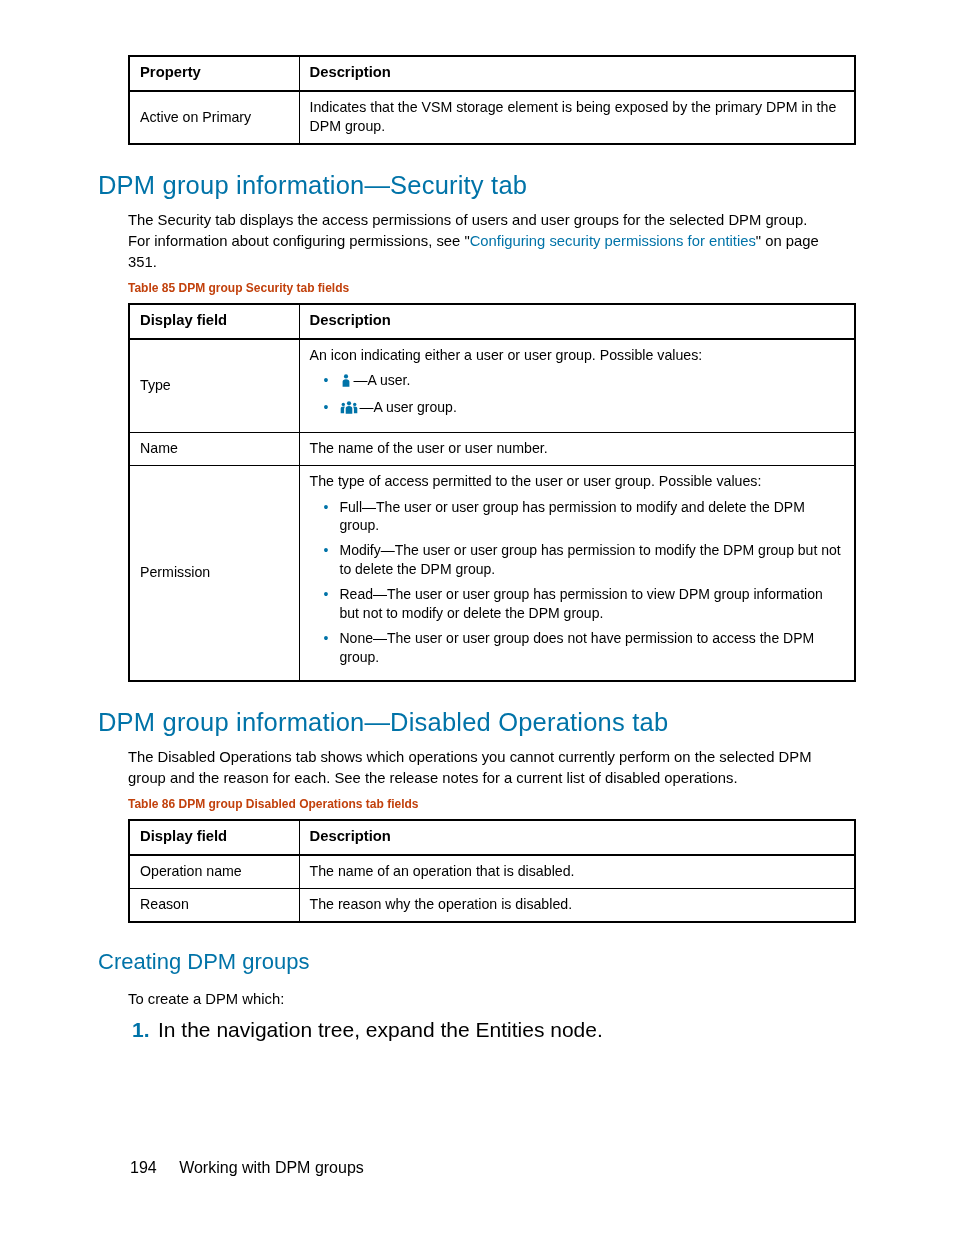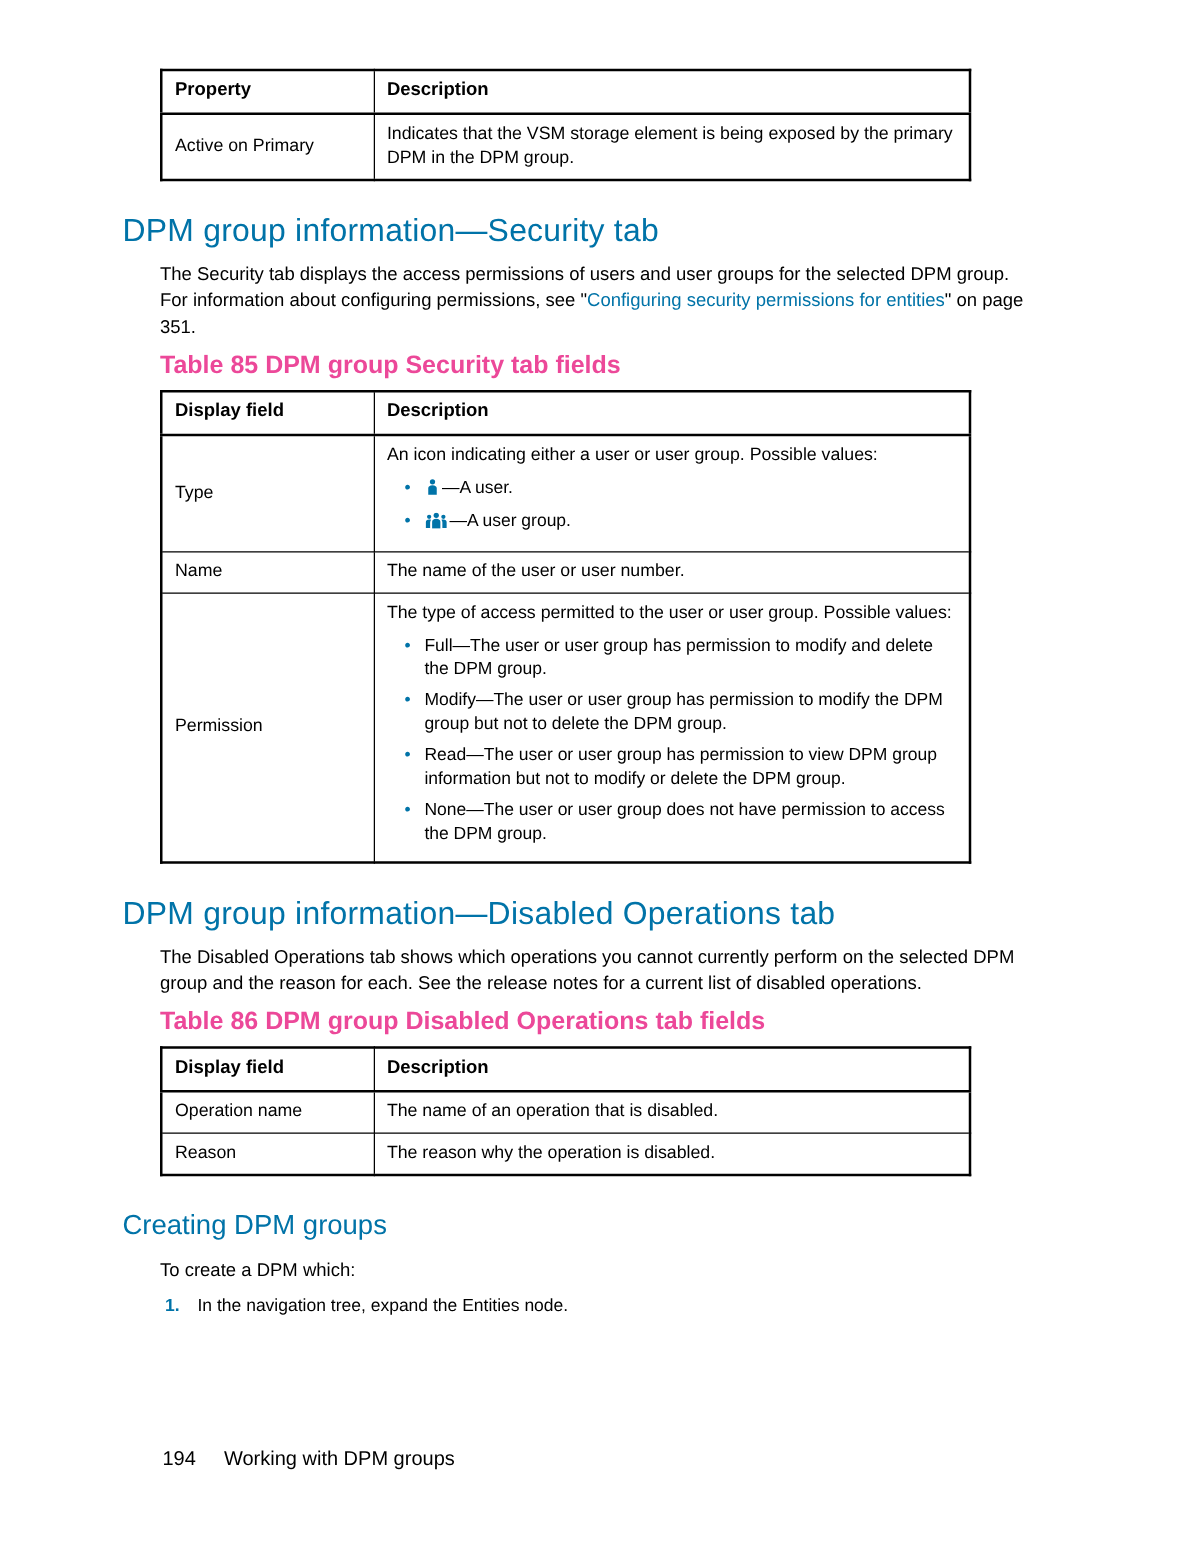--- a/index.html
+++ b/index.html
@@ -10,21 +10,21 @@
     background: #fff;
     font-family: "Futura", "Century Gothic", "Trebuchet MS", sans-serif;
     color: #000;
     padding: 55px 98px 0 98px;
     position: relative;
     font-weight: 300;
   }
   .tbl {
     border: 2.5px solid #000;
     border-collapse: collapse;
-    width: 649px;
+    width: 728px;
     margin-left: 30px;
     margin-bottom: 26px;
   }
   .tbl th, .tbl td {
     border: 1px solid #000;
     text-align: left;
     vertical-align: top;
     padding: 6px 8px 7px 10px;
     font-size: 14.2px;
     line-height: 1.35;
@@ -49,23 +49,23 @@
     margin: 22px 0 14px 0;
   }
   p.body {
     margin: 0 0 8px 30px;
     font-size: 14.8px;
     line-height: 1.42;
     max-width: 700px;
   }
   a.lnk { color: #0073a8; text-decoration: none; }
   .tcap {
-    color: #ec4899;
+    color: #c2410c;
     font-weight: 700;
-    font-size: 20px;
+    font-size: 12px;
     margin: 4px 0 8px 30px;
   }
   .ul-in {
     margin: 6px 0 2px 0;
     padding-left: 18px;
   }
   .ul-in li {
     list-style: none;
     position: relative;
     padding-left: 12px;
@@ -82,21 +82,21 @@
   }
   .ol-steps {
     margin: 8px 0 0 30px;
     padding-left: 24px;
     counter-reset: st;
   }
   .ol-steps li {
     list-style: none;
     counter-increment: st;
     position: relative;
-    font-size: 14px;
+    font-size: 21px;
     padding-left: 6px;
   }
   .ol-steps li::before {
     content: counter(st) ".";
     color: #0073a8;
     font-weight: 700;
     position: absolute;
     left: -20px;
   }
   .ic-user, .ic-group {

